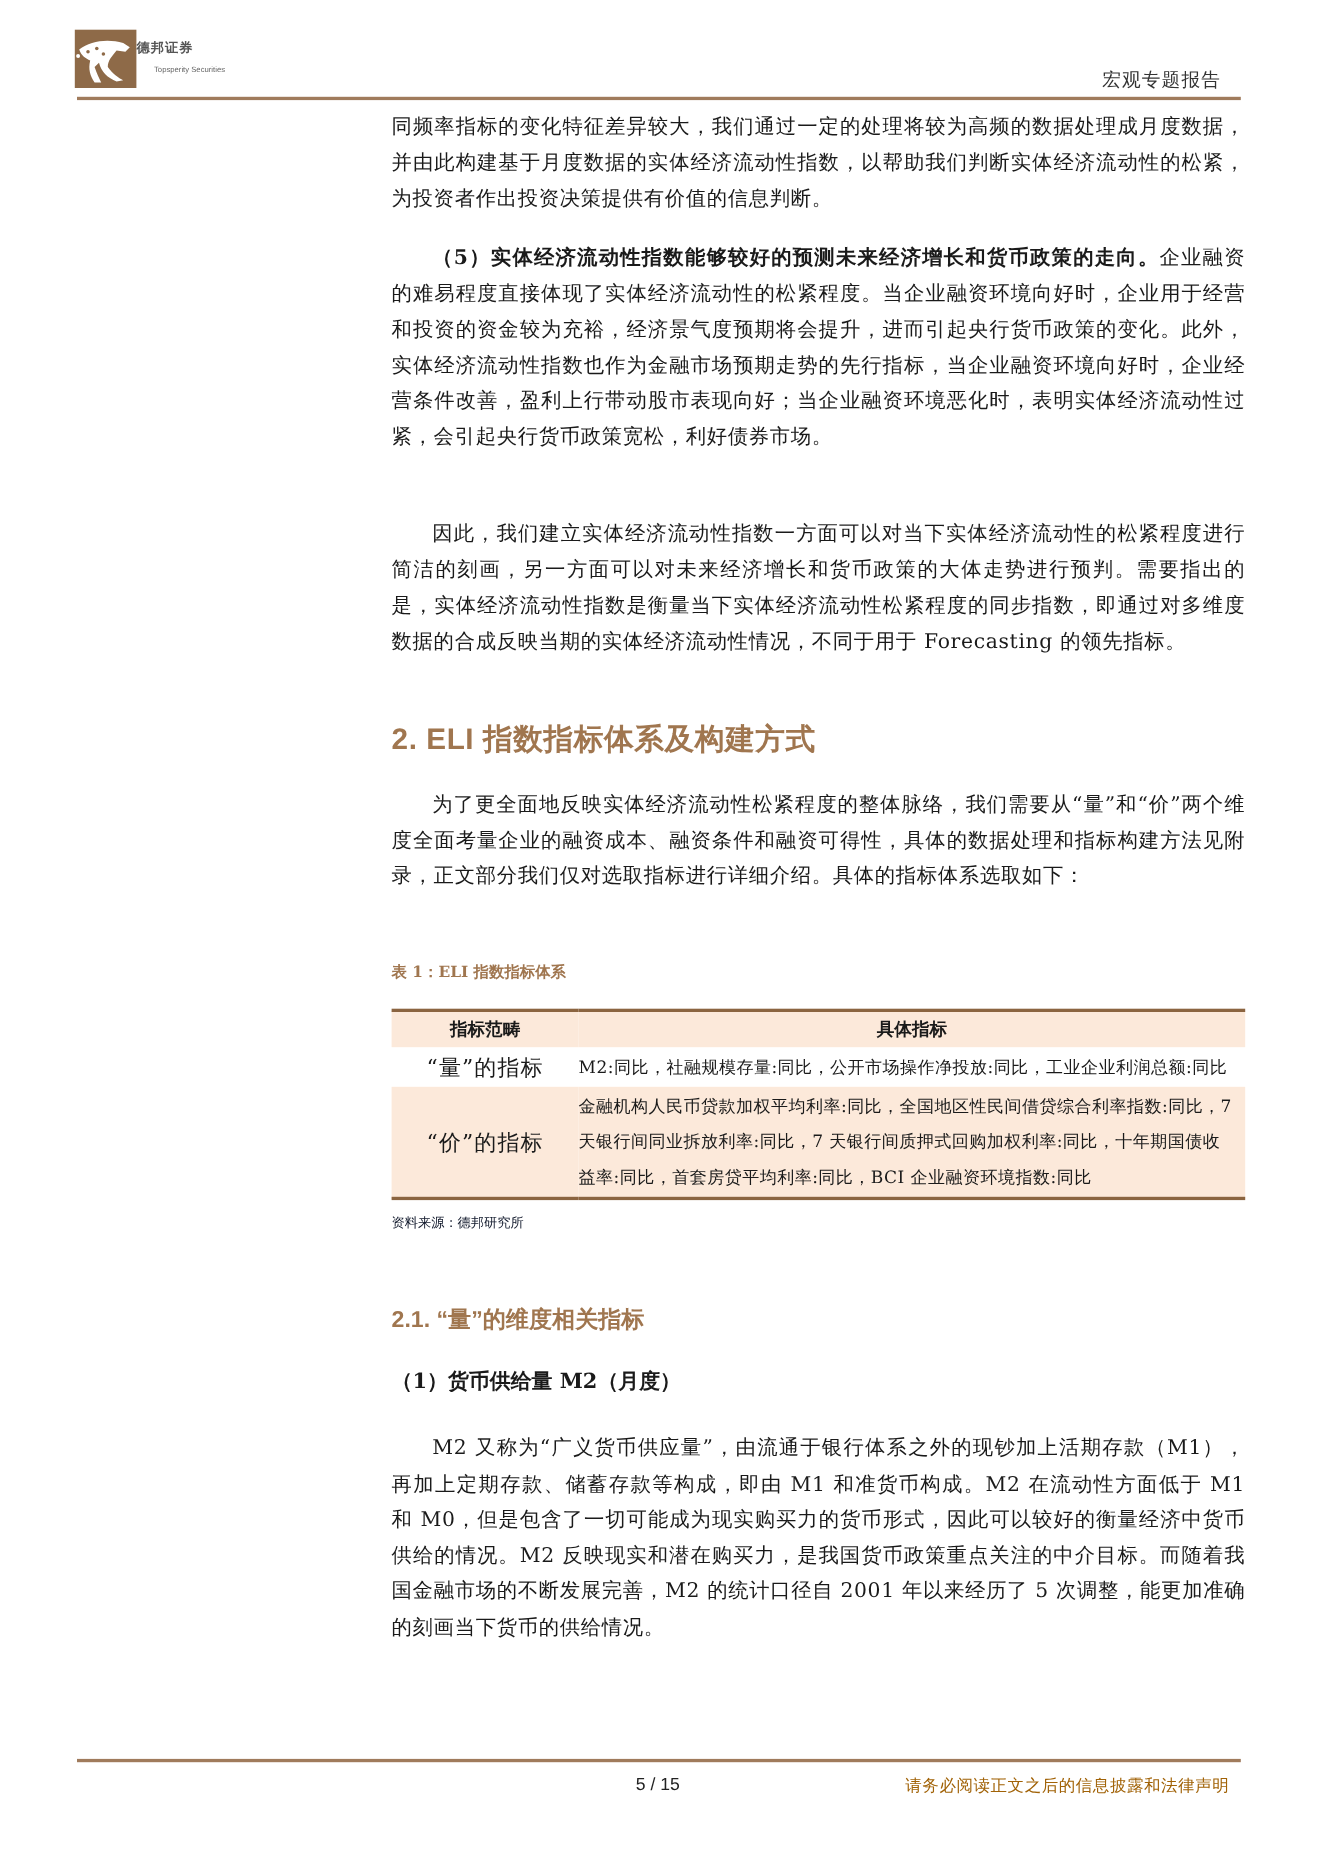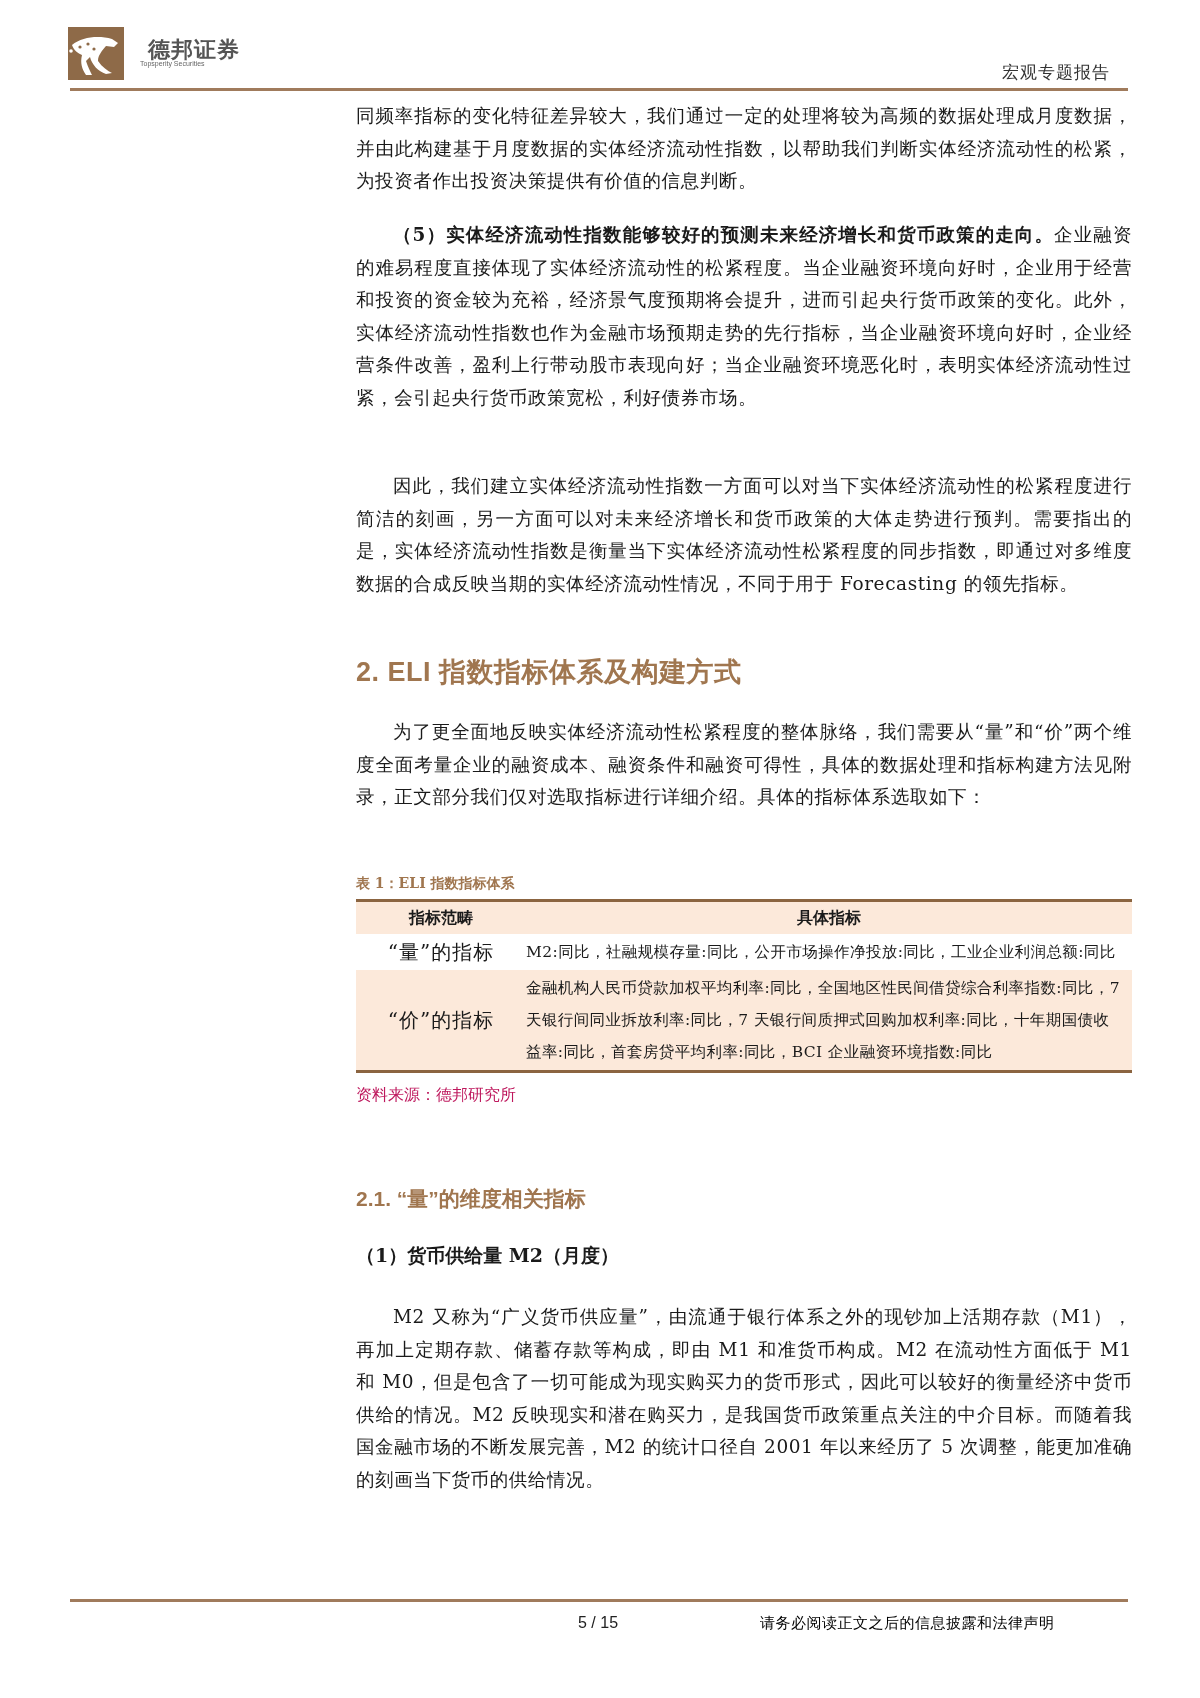--- a/index.html
+++ b/index.html
@@ -4,46 +4,46 @@
   <style>
     html, body { margin: 0; padding: 0; background: #ffffff; }
     body {
       width: 1200px; height: 1698px; position: relative; overflow: hidden;
       font-family: "DejaVu Serif", "Liberation Serif", serif;
       color: #1a1a1a;
     }
     .logo { position: absolute; left: 68px; top: 27px; width: 190px; height: 56px; }
     .logo-mark { position: absolute; left: 0; top: 0; width: 56px; height: 53px; background: #8e6a48; }
     .logo-mark svg { position: absolute; left: 0; top: 0; }
-    .logo-cn { position: absolute; left: 80px; top: 8px; font-family: "DejaVu Sans", sans-serif; font-weight: bold; font-size: 22px; color: #555555; letter-spacing: 1px; }
+    .logo-cn { position: absolute; left: 56px; top: 8px; font-family: "DejaVu Sans", sans-serif; font-weight: bold; font-size: 12px; color: #555555; letter-spacing: 1px; }
     .logo-en { position: absolute; left: 72px; top: 33px; font-family: "Liberation Sans", sans-serif; font-size: 7px; color: #666666; }
     .header-rule { position: absolute; left: 70px; top: 88px; width: 1058px; height: 3px; background: #a07b5c; }
     .header-title { position: absolute; left: 1002px; top: 61px; font-size: 17px; color: #333333; letter-spacing: 1px; }
 
     .content { position: absolute; left: 356px; width: 776px; }
     .para { font-size: 18.5px; line-height: 32.5px; letter-spacing: 0.6px; text-align: justify; margin: 0; }
     .indent { text-indent: 2em; }
     .bold-lead { font-weight: bold; }
     .h2 { font-family: "Liberation Sans", sans-serif; font-size: 27px; font-weight: bold; color: #a0764f; margin: 0; letter-spacing: 0.5px; }
     .h3 { font-family: "Liberation Sans", sans-serif; font-size: 21px; font-weight: bold; color: #a0764f; margin: 0; }
     .h4 { font-weight: bold; font-size: 19px; margin: 0; }
     .table-title { font-size: 14px; font-weight: bold; color: #a0764f; margin: 0; }
     table { border-collapse: collapse; width: 776px; font-size: 16px; }
     thead tr { background: #fce9da; border-top: 3px solid #8b6440; }
     th { font-weight: bold; font-size: 16px; height: 32px; padding: 0; }
     td { padding: 0; vertical-align: middle; }
     td.cat { text-align: center; width: 170px; font-size: 20px; letter-spacing: 1px; }
     td.detail { padding: 2px 10px 2px 0; font-size: 15.5px; line-height: 32px; letter-spacing: 0.4px; }
     tr.peach { background: #fce9da; }
     tbody tr:last-child { border-bottom: 3px solid #8b6440; }
-    .source { font-size: 16px; color: #be185d; margin: 0; font-family: Liberation Serif, serif; }
+    .source { font-size: 12px; color: #0f172a; margin: 0; font-family: Liberation Serif, serif; }
 
     .footer-rule { position: absolute; left: 70px; top: 1599px; width: 1058px; height: 3px; background: #a07b5c; }
     .page-num { position: absolute; left: 578px; top: 1614px; font-family: "Liberation Sans", sans-serif; font-size: 16px; color: #222; }
-    .disclaimer { position: absolute; left: 760px; top: 1614px; font-size: 15px; color: #000000; letter-spacing: 0.5px; }
+    .disclaimer { position: absolute; left: 823px; top: 1614px; font-size: 15px; color: #a16207; letter-spacing: 0.5px; }
   </style>
 </head>
 <body>
 
 <div class="logo">
   <div class="logo-mark">
     <svg width="56" height="53" viewBox="0 0 56 53">
       <path d="M4 18 C14 10, 30 8, 44 12 L50 16 L46 20 L38 19 C34 24, 30 28, 30 34 C34 40, 40 44, 44 46 L38 47 C30 44, 24 38, 22 30 L18 34 C20 40, 22 44, 24 48 L18 48 C14 42, 12 36, 14 28 C10 26, 6 24, 4 18 Z" fill="#ffffff"></path>
       <circle cx="12" cy="20" r="1.6" fill="#8e6a48"></circle>
       <circle cx="20" cy="17" r="1.6" fill="#8e6a48"></circle>
@@ -72,21 +72,21 @@
 <div class="content" style="top:654px;">
   <h2 class="h2">2. ELI 指数指标体系及构建方式</h2>
 </div>
 
 <div class="content" style="top:716px;">
   <p class="para indent">为了更全面地反映实体经济流动性松紧程度的整体脉络，我们需要从“量”和“价”两个维度全面考量企业的融资成本、融资条件和融资可得性，具体的数据处理和指标构建方法见附录，正文部分我们仅对选取指标进行详细介绍。具体的指标体系选取如下：</p>
 </div>
 
 <div class="content" style="top:875px;">
   <p class="table-title">表 1：ELI 指数指标体系</p>
-  <table style="margin-top:6px;">
+  <table style="margin-top:24px;">
     <thead>
       <tr>
         <th>指标范畴</th>
         <th>具体指标</th>
       </tr>
     </thead>
     <tbody>
       <tr>
         <td class="cat">“量”的指标</td>
         <td class="detail">M2:同比，社融规模存量:同比，公开市场操作净投放:同比，工业企业利润总额:同比</td>

